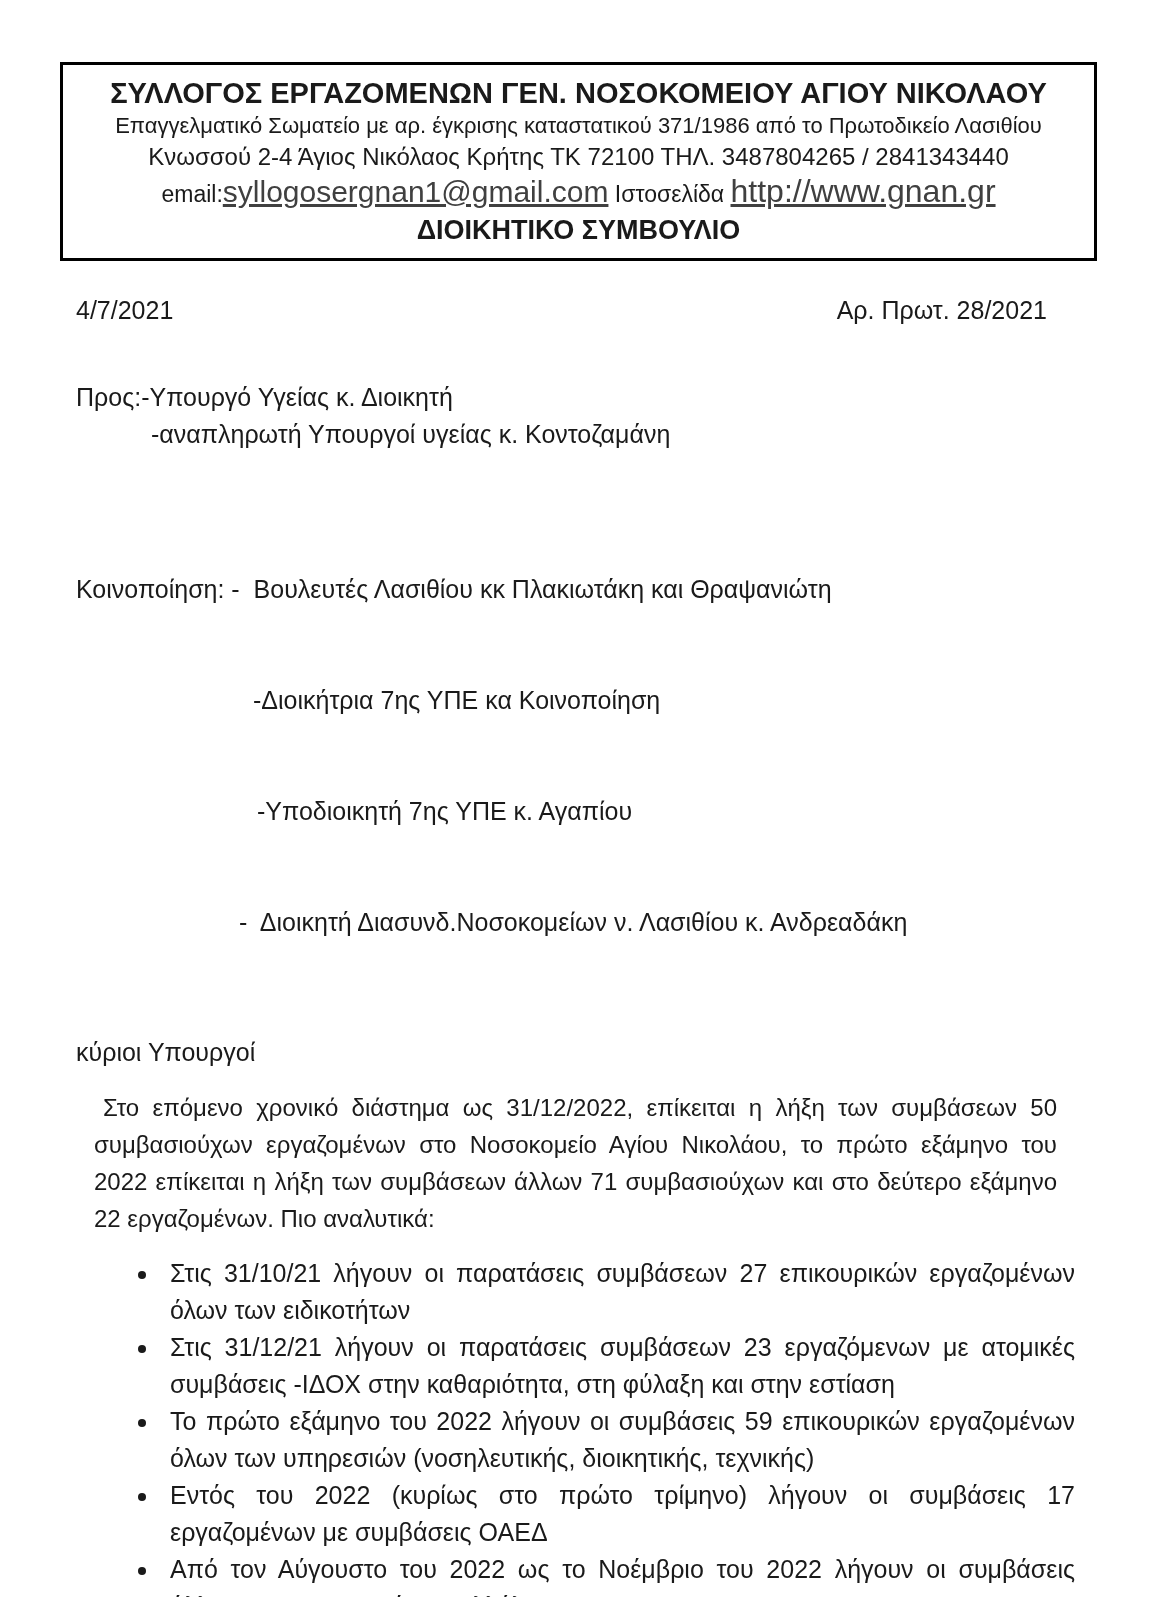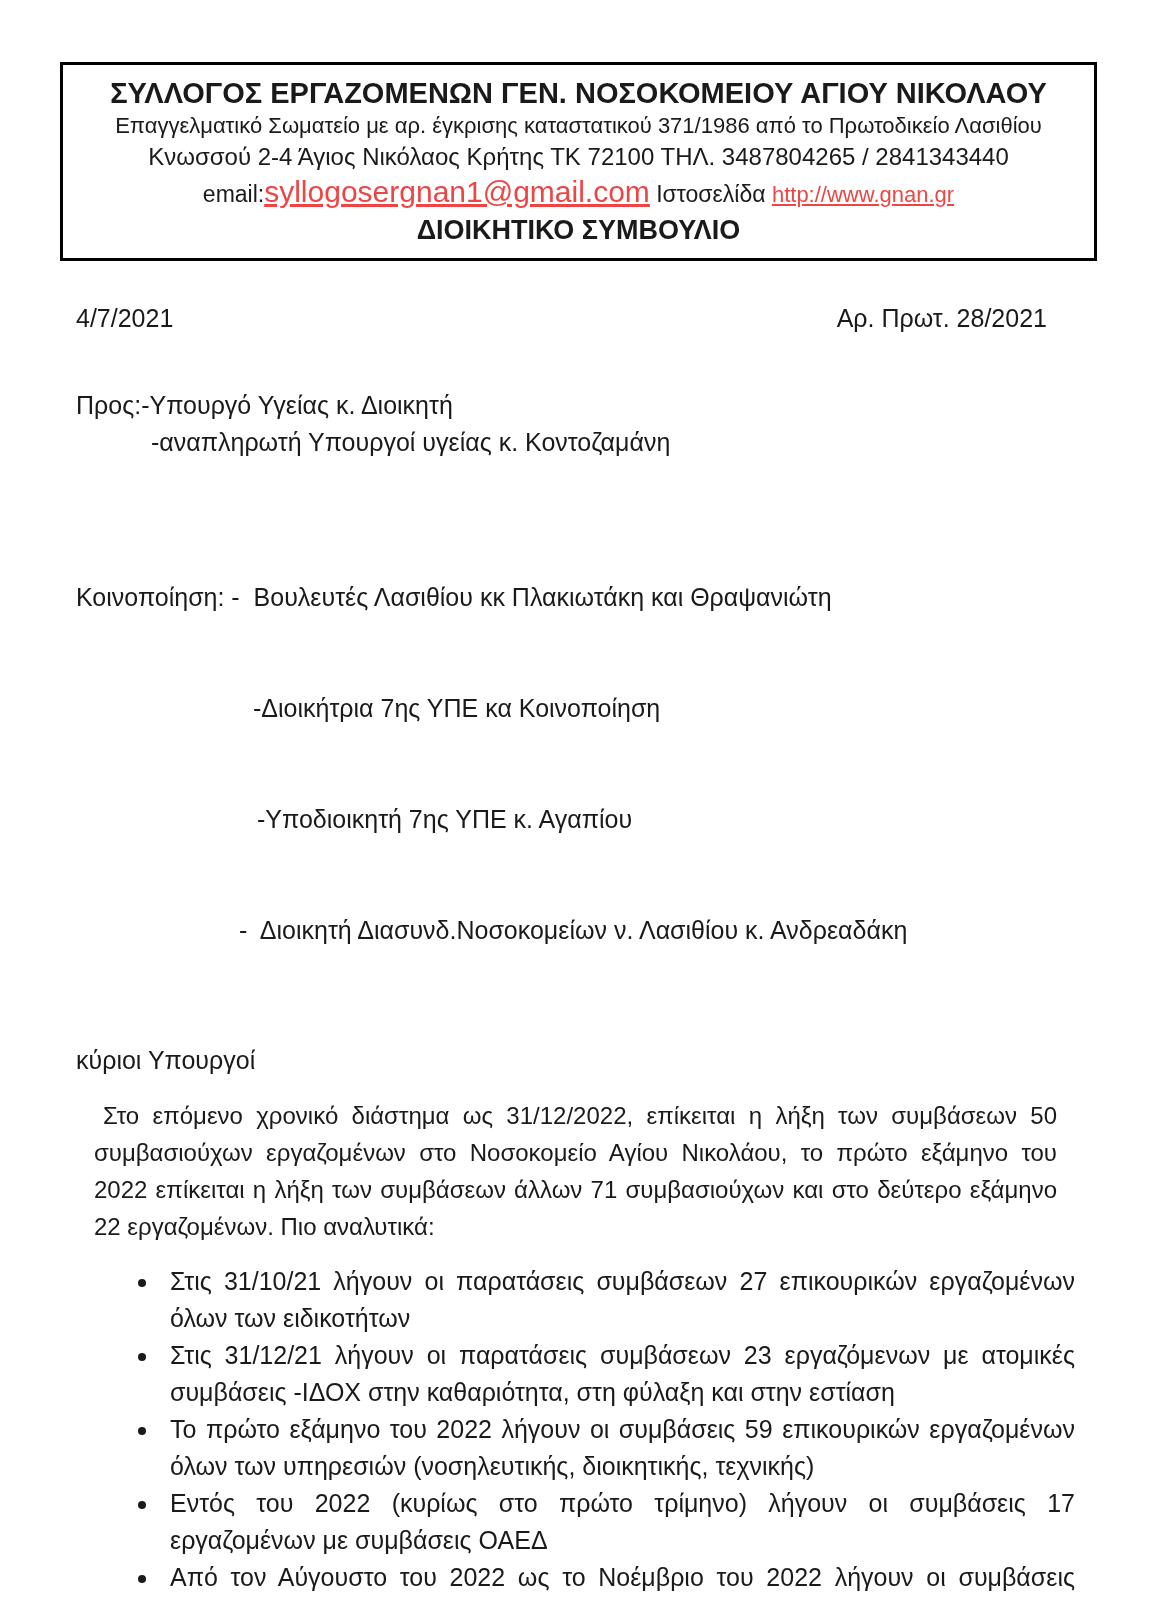--- a/index.html
+++ b/index.html
@@ -21,29 +21,29 @@
     border: 3px solid #000000;
     margin: 0 -22px 0 -16px;
     padding: 10px 22px 10px;
     text-align: center;
   }
   .hb-title   { font-weight: bold; font-size: 29px; line-height: 36px; }
   .hb-sub1    { font-size: 22px; line-height: 30px; }
   .hb-sub2    { font-size: 24px; line-height: 32px; }
   .hb-contact { font-size: 23px; line-height: 37px; }
   .email-link { font-size: 30px; }
-  .site-link  { font-size: 22px; }
-  a.doc-link  { color: #ef4444; text-decoration: underline; cursor: pointer; }
+  .site-link  { font-size: 32px; }
+  a.doc-link  { color: #404040; text-decoration: underline; cursor: pointer; }
   .hb-board   { font-weight: bold; font-size: 27px; line-height: 35px; }
 
   
   .meta-row {
     display: flex;
     justify-content: space-between;
-    margin-top: 40px;
+    margin-top: 32px;
     font-size: 25px;
     line-height: 34px;
   }
   .meta-row .protocol { margin-right: 28px; }
 
   
   .to-block { margin-top: 52px; font-size: 25px; line-height: 37px; }
   .to-line2 { padding-left: 75px; }
 
   .cc-block { margin-top: 44px; font-size: 25px; line-height: 37px; white-space: pre-wrap; }

